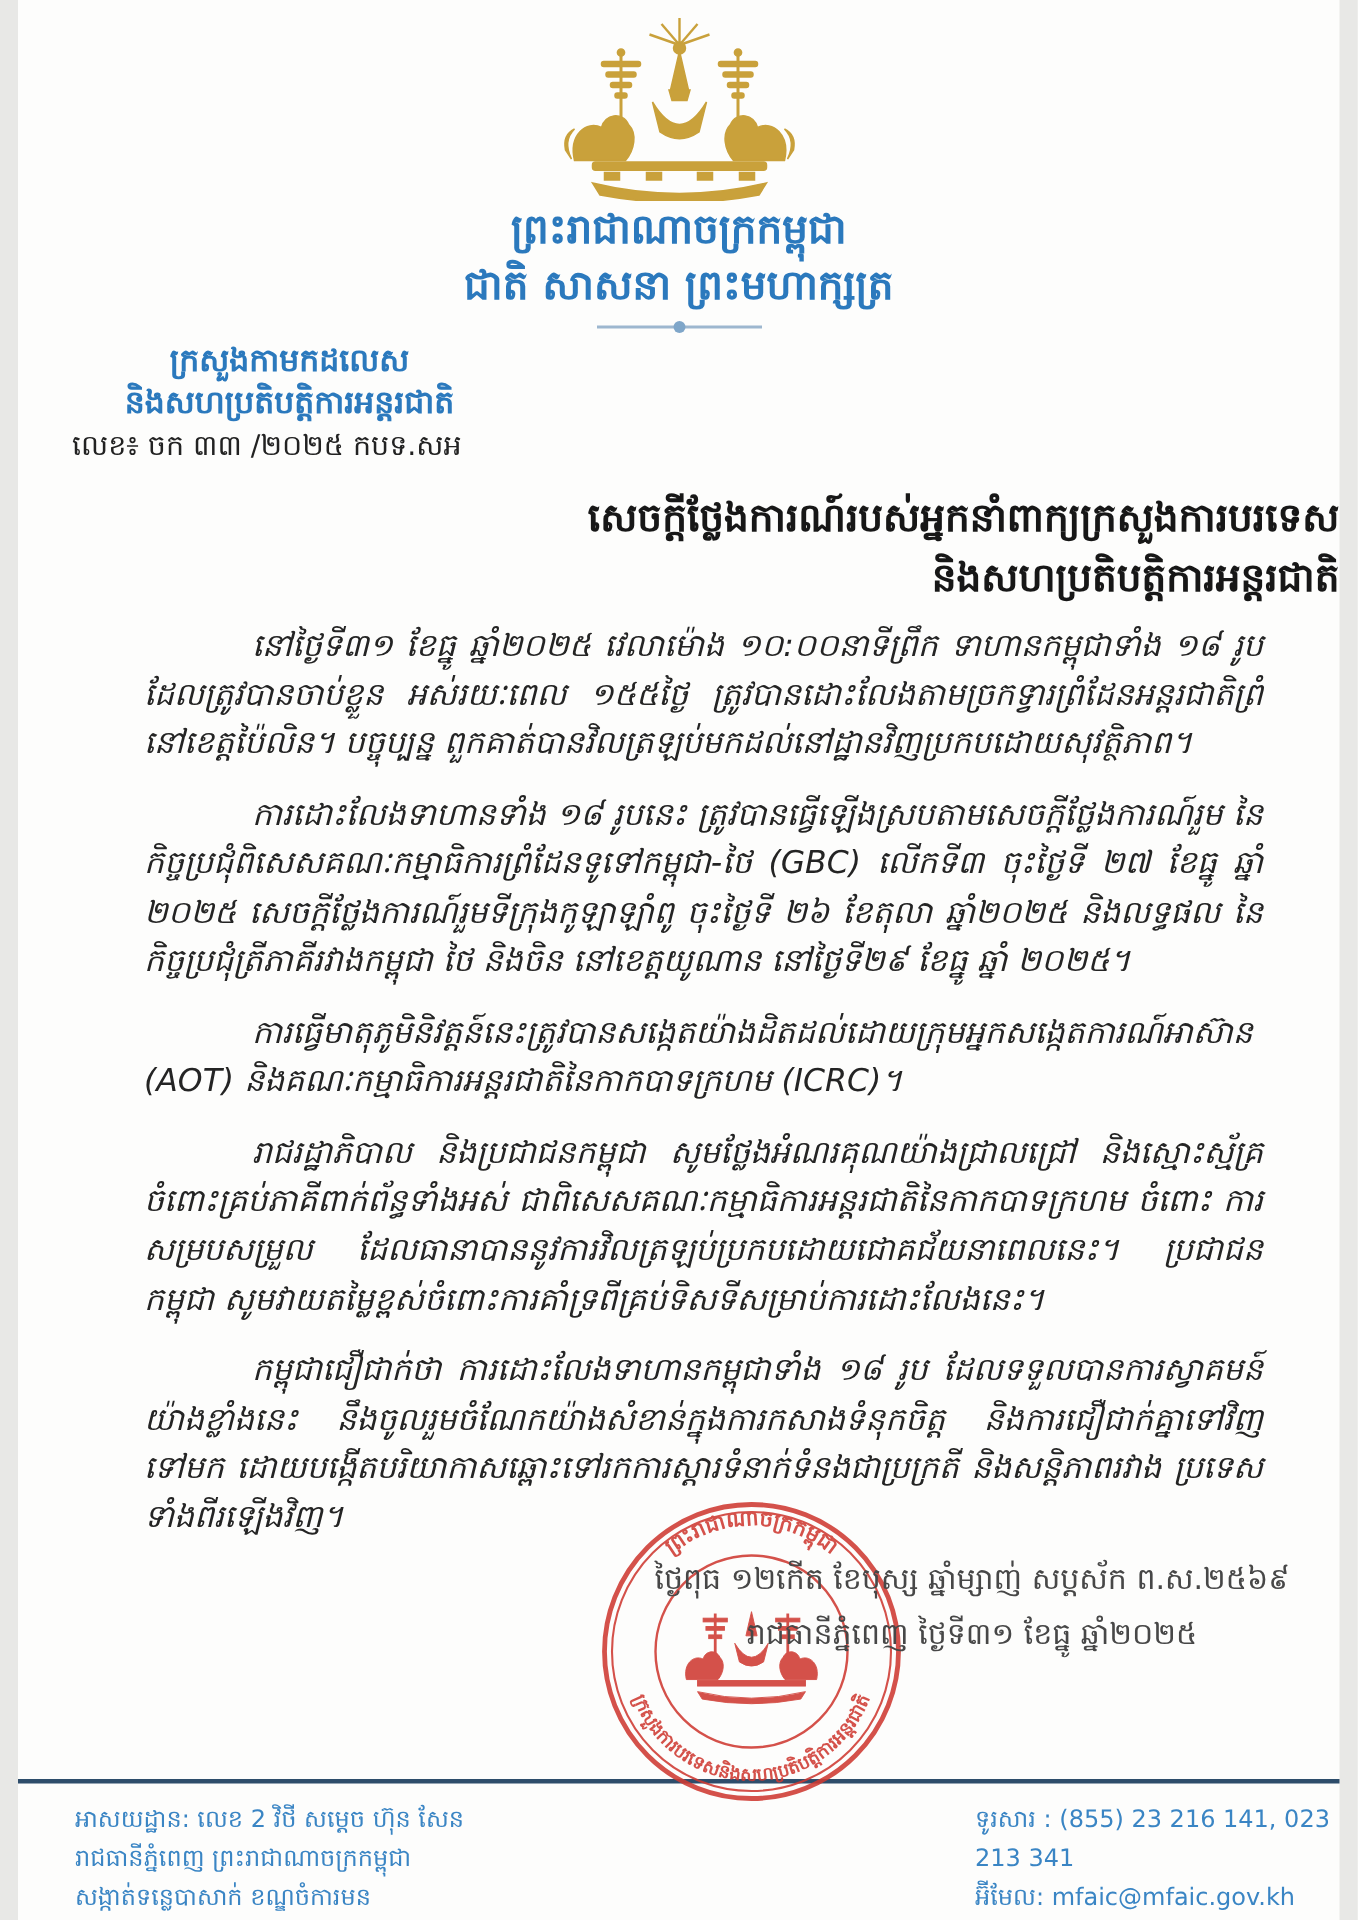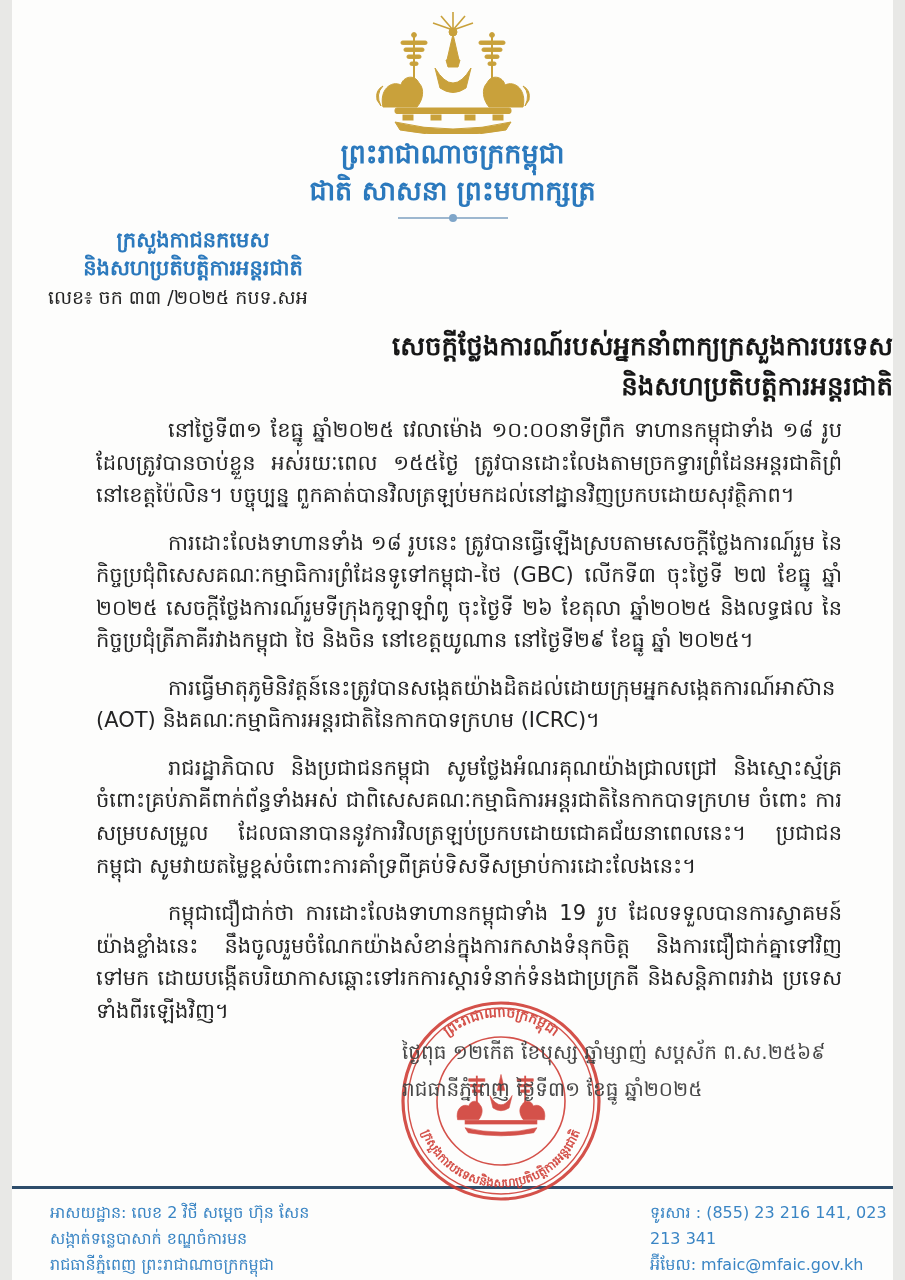--- a/index.html
+++ b/index.html
@@ -44,25 +44,25 @@
     position:absolute;top:326px;left:0;width:100%;
     text-align:right;color:#171717;font-weight:bold;
   }
   .doc-title .t1{font-size:26px;line-height:40px;}
   .doc-title .t2{font-size:26px;line-height:40px;}
   
   .body-text{
     position:absolute;top:414px;left:84px;width:762px;
     font-size:21px;line-height:1.55;text-align:justify;color:#242424;
   }
-  .body-text p{margin:0 16px 15px 0;text-indent:72px;}
+  .body-text p{margin:0 16px 15px 0;text-indent:72px;font-style:italic;}
   
   .dateline{
     position:absolute;top:1034px;left:390px;width:492px;
-    text-align:left;color:#474747;font-size:20px;line-height:37px;z-index:3;
+    text-align:center;color:#474747;font-size:20px;line-height:37px;z-index:3;
   }
   
   .stamp{position:absolute;top:998px;left:386px;z-index:2;opacity:.88;}
   
   .footer-rule{
     position:absolute;top:1186px;left:0;width:905px;height:3px;background:#2e4d6b;
   }
   .footer{position:absolute;top:1200px;left:0;width:905px;color:#3a85c4;font-size:16px;line-height:26px;}
   .footer .addr{position:absolute;left:38px;top:0;width:360px;}
   .footer .contact{position:absolute;left:638px;top:0;width:260px;}
@@ -128,36 +128,36 @@
   <div class="kingdom-header">
     <div class="l1">ព្រះរាជាណាចក្រកម្ពុជា</div>
     <div class="l2">ជាតិ សាសនា ព្រះមហាក្សត្រ</div>
   </div>
   <div class="ornament">
     <div class="bar"></div>
       <div class="dot"></div>
   </div>
 
   <div class="letterhead">
-    <div class="m1">ក្រសួងកាជនកមេស</div>
+    <div class="m1">ក្រសួងកាមកដលេស</div>
     <div class="m2">និងសហប្រតិបត្តិការអន្តរជាតិ</div>
     <div class="ref">លេខ៖ ចក ៣៣ /២០២៥ កបទ.សអ</div>
   </div>
 
   <div class="doc-title">
     <div class="t1">សេចក្តីថ្លែងការណ៍របស់អ្នកនាំពាក្យក្រសួងការបរទេស</div>
     <div class="t2">និងសហប្រតិបត្តិការអន្តរជាតិ</div>
   </div>
 
   <div class="body-text">
     <p>នៅថ្ងៃទី៣១ ខែធ្នូ ឆ្នាំ២០២៥ វេលាម៉ោង ១០:០០នាទីព្រឹក ទាហានកម្ពុជាទាំង ១៨ រូប ដែលត្រូវបានចាប់ខ្លួន អស់រយៈពេល ១៥៥ថ្ងៃ ត្រូវបានដោះលែងតាមច្រកទ្វារព្រំដែនអន្តរជាតិព្រំ នៅខេត្តប៉ៃលិន។ បច្ចុប្បន្ន ពួកគាត់បានវិលត្រឡប់មកដល់នៅដ្ឋានវិញប្រកបដោយសុវត្ថិភាព។</p>
     <p>ការដោះលែងទាហានទាំង ១៨ រូបនេះ ត្រូវបានធ្វើឡើងស្របតាមសេចក្តីថ្លែងការណ៍រួម នៃកិច្ចប្រជុំពិសេសគណៈកម្មាធិការព្រំដែនទូទៅកម្ពុជា-ថៃ (GBC) លើកទី៣ ចុះថ្ងៃទី ២៧ ខែធ្នូ ឆ្នាំ ២០២៥ សេចក្តីថ្លែងការណ៍រួមទីក្រុងកូឡាឡាំពូ ចុះថ្ងៃទី ២៦ ខែតុលា ឆ្នាំ២០២៥ និងលទ្ធផល នៃកិច្ចប្រជុំត្រីភាគីរវាងកម្ពុជា ថៃ និងចិន នៅខេត្តយូណាន នៅថ្ងៃទី២៩ ខែធ្នូ ឆ្នាំ ២០២៥។</p>
     <p>ការធ្វើមាតុភូមិនិវត្តន៍នេះត្រូវបានសង្កេតយ៉ាងដិតដល់ដោយក្រុមអ្នកសង្កេតការណ៍អាស៊ាន (AOT) និងគណៈកម្មាធិការអន្តរជាតិនៃកាកបាទក្រហម (ICRC)។</p>
     <p>រាជរដ្ឋាភិបាល និងប្រជាជនកម្ពុជា សូមថ្លែងអំណរគុណយ៉ាងជ្រាលជ្រៅ និងស្មោះស្ម័គ្រ ចំពោះគ្រប់ភាគីពាក់ព័ន្ធទាំងអស់ ជាពិសេសគណៈកម្មាធិការអន្តរជាតិនៃកាកបាទក្រហម ចំពោះ ការសម្របសម្រួល ដែលធានាបាននូវការវិលត្រឡប់ប្រកបដោយជោគជ័យនាពេលនេះ។ ប្រជាជន កម្ពុជា សូមវាយតម្លៃខ្ពស់ចំពោះការគាំទ្រពីគ្រប់ទិសទីសម្រាប់ការដោះលែងនេះ។</p>
-    <p>កម្ពុជាជឿជាក់ថា ការដោះលែងទាហានកម្ពុជាទាំង 19 រូប ដែលទទួលបានការស្វាគមន៍ យ៉ាងខ្លាំងនេះ នឹងចូលរួមចំណែកយ៉ាងសំខាន់ក្នុងការកសាងទំនុកចិត្ត និងការជឿជាក់គ្នាទៅវិញ ទៅមក ដោយបង្កើតបរិយាកាសឆ្ពោះទៅរកការស្តារទំនាក់ទំនងជាប្រក្រតី និងសន្តិភាពរវាង ប្រទេសទាំងពីរឡើងវិញ។</p>
+    <p>កម្ពុជាជឿជាក់ថា ការដោះលែងទាហានកម្ពុជាទាំង ១៨ រូប ដែលទទួលបានការស្វាគមន៍ យ៉ាងខ្លាំងនេះ នឹងចូលរួមចំណែកយ៉ាងសំខាន់ក្នុងការកសាងទំនុកចិត្ត និងការជឿជាក់គ្នាទៅវិញ ទៅមក ដោយបង្កើតបរិយាកាសឆ្ពោះទៅរកការស្តារទំនាក់ទំនងជាប្រក្រតី និងសន្តិភាពរវាង ប្រទេសទាំងពីរឡើងវិញ។</p>
   </div>
 
   <div class="stamp">
     <svg width="206" height="206" viewBox="0 0 206 206">
       <defs>
         <path id="arcTop" d="M 25.4,74.5 A 82,82 0 0 1 180.6,74.5"></path>
         <path id="arcBottom" d="M 21.3,124.7 A 84,84 0 0 0 184.7,124.7"></path>
       </defs>
       <g stroke="#cf3a32" fill="none">
         <circle cx="103" cy="103" r="98" stroke-width="3.2"></circle>
@@ -192,22 +192,22 @@
 
   <div class="dateline">
     <div>ថ្ងៃពុធ ១២កើត ខែបុស្ស ឆ្នាំម្សាញ់ សប្តស័ក ព.ស.២៥៦៩</div>
     <div>រាជធានីភ្នំពេញ ថ្ងៃទី៣១ ខែធ្នូ ឆ្នាំ២០២៥</div>
   </div>
 
   <div class="footer-rule"></div>
   <div class="footer">
     <div class="addr">
       <div>អាសយដ្ឋាន: លេខ 2 វិថី សម្តេច ហ៊ុន សែន</div>
+      <div>រាជធានីភ្នំពេញ ព្រះរាជាណាចក្រកម្ពុជា</div>
       <div>សង្កាត់ទន្លេបាសាក់ ខណ្ឌចំការមន</div>
-      <div>រាជធានីភ្នំពេញ ព្រះរាជាណាចក្រកម្ពុជា</div>
     </div>
     <div class="contact">
       <div>ទូរសារ : (855) 23 216 141, 023 213 341</div>
       <div>អ៊ីមែល: mfaic@mfaic.gov.kh</div>
     </div>
   </div>
 
 </div>
 
 </body></html>

